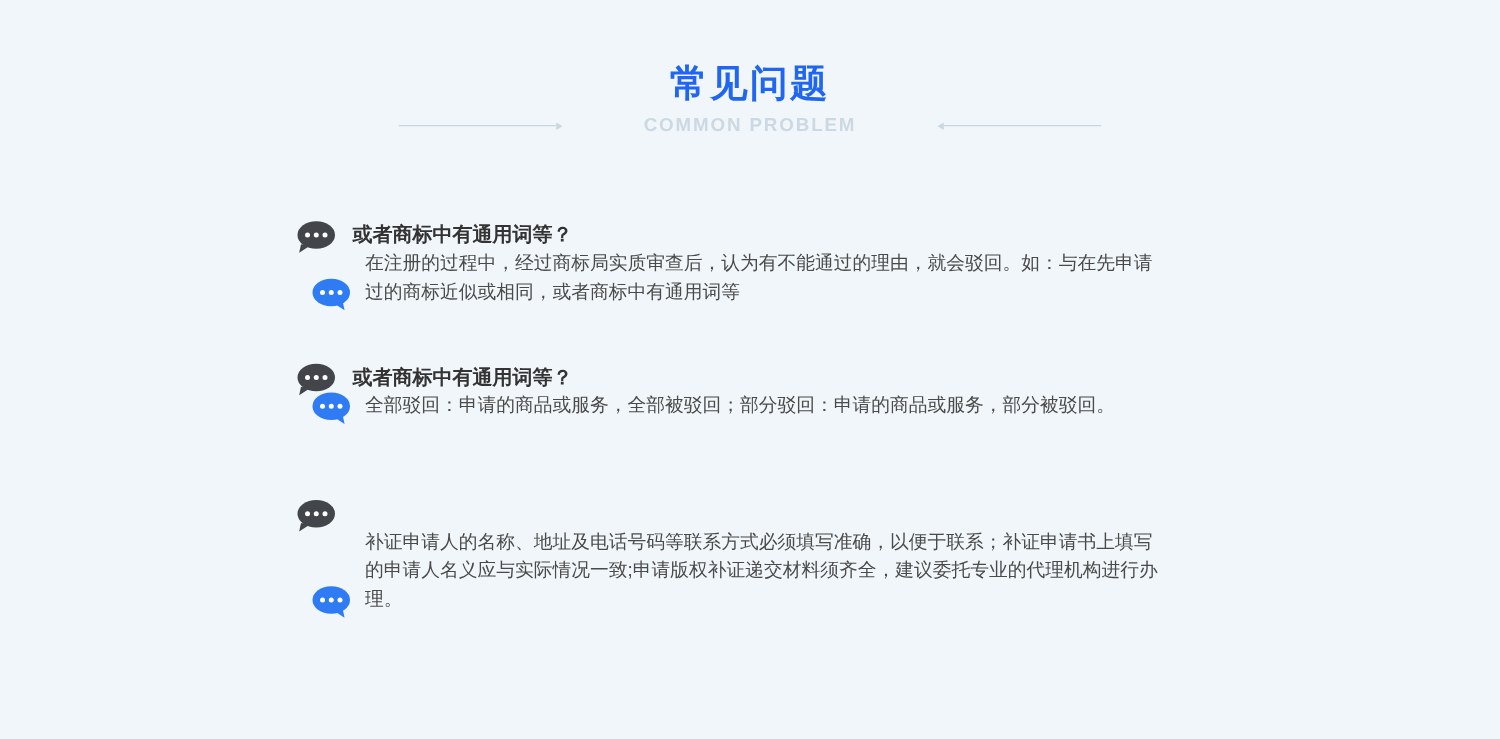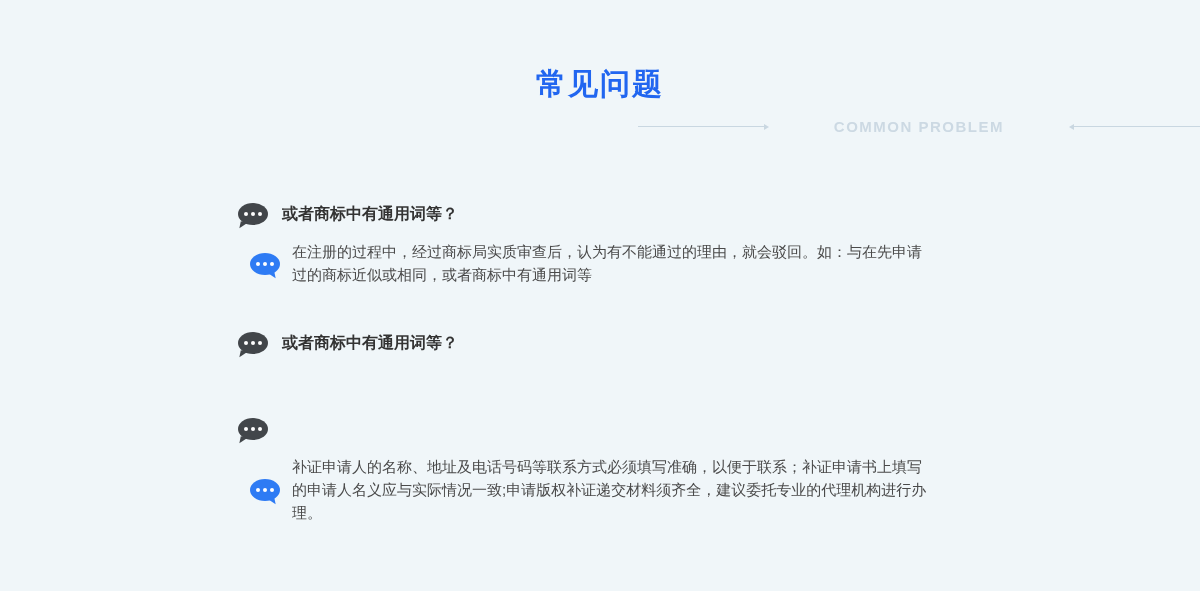--- a/index.html
+++ b/index.html
@@ -15,32 +15,32 @@
     background:#f0f6f9;
     overflow:hidden;
   }
 
   
   .header{
     padding-top:50px;
     text-align:center;
   }
   .page-title{
-    margin:16px;
+    margin:0;
     font-size:30px;
     font-weight:bold;
     letter-spacing:2px;
     color:#2166f0;
     line-height:1.2;
   }
   .subtitle-row{
     margin-top:6px;
     display:flex;
     align-items:center;
-    justify-content:flex-end;
+    justify-content:center;
     gap:42px;
   }
   .subtitle{
     font-size:15px;
     font-weight:bold;
     letter-spacing:1.5px;
     color:#ccd9e3;
     padding:0 28px;
     white-space:nowrap;
   }
@@ -81,22 +81,21 @@
     align-items:center;
   }
   .q-row .q-text{
     margin-left:14px;
     font-size:16px;
     font-weight:bold;
     color:#333;
   }
   .a-row{
     display:flex;
-    align-items:center;
-    margin-top:15px;
+    align-items:flex-end;
     margin-left:12px;
   }
   .a-row .a-text{
     margin:0 0 0 12px;
     width:640px;
     font-size:15px;
     line-height:23px;
     color:#4a4a4a;
   }
 
@@ -171,20 +170,26 @@
       </div>
     </div>
 
     <div class="faq-item gap-lg">
       <div class="q-row">
         <span class="bubble dark">
             <span class="dots"></span>
           </span>
         <span class="q-text">或者商标中有通用词等？</span>
       </div>
+      <div class="a-row">
+        <span class="bubble blue">
+            <span class="dots"></span>
+          </span>
+        <p class="a-text">全部驳回：申请的商品或服务，全部被驳回；部分驳回：申请的商品或服务，部分被驳回。</p>
+      </div>
     </div>
 
     <div class="faq-item">
       <div class="q-row">
         <span class="bubble dark">
             <span class="dots"></span>
           </span>
       </div>
       <div class="a-row">
         <span class="bubble blue">

